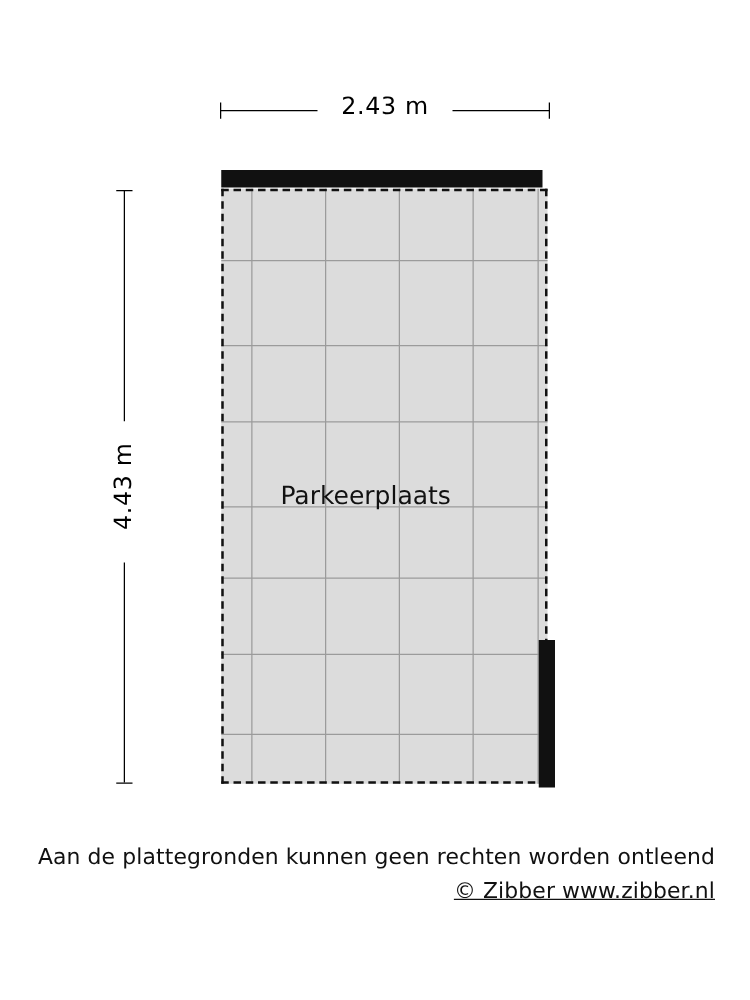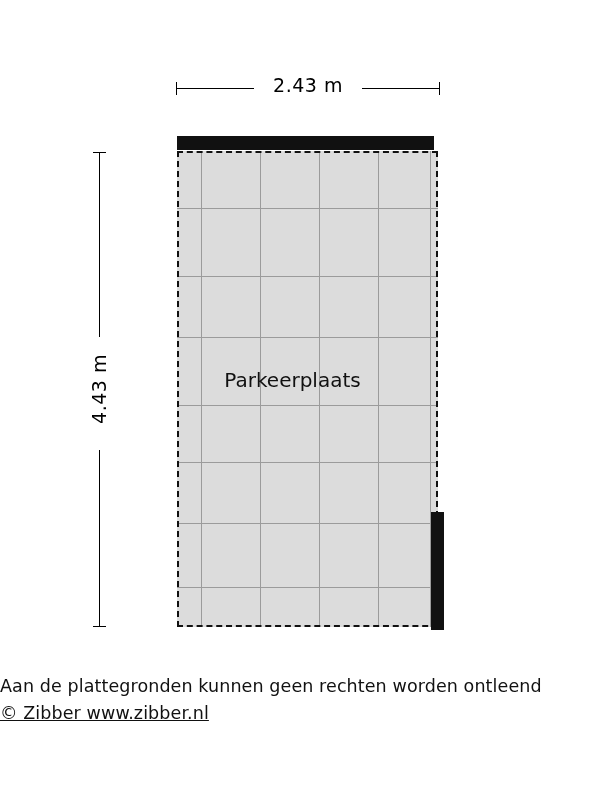--- a/index.html
+++ b/index.html
@@ -136,34 +136,34 @@
   .wall-right-lower {
     left: 431px;
     top: 512px;
     width: 13px;
     height: 118px;
   }
 
   .room-label {
     position: absolute;
     left: 177px;
-    top: 368px;
+    top: 384px;
     width: 231px;
     text-align: center;
     font-size: 20px;
     color: #111;
   }
 
   
   .footer {
     position: absolute;
     left: 0;
     top: 676px;
     width: 572px;
-    text-align: left;
+    text-align: right;
   }
   .footer-line1 {
     font-size: 17.5px;
     color: #111;
     letter-spacing: 0.1px;
   }
   .footer-line2 {
     font-size: 17.5px;
     color: #111;
     margin-top: 7px;

